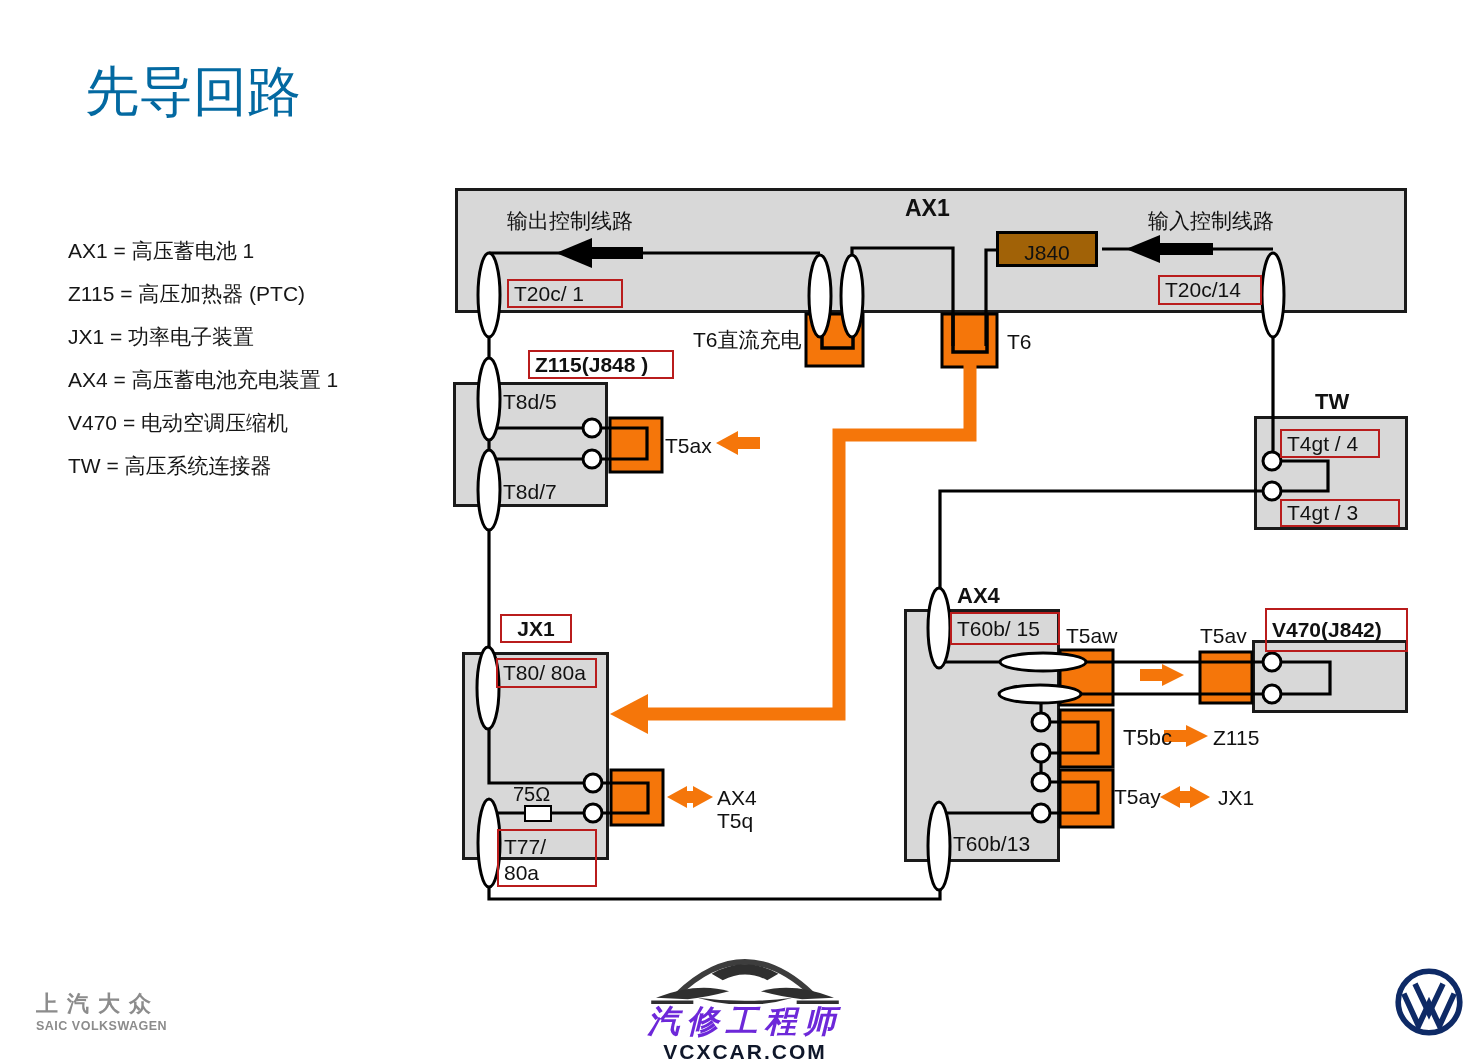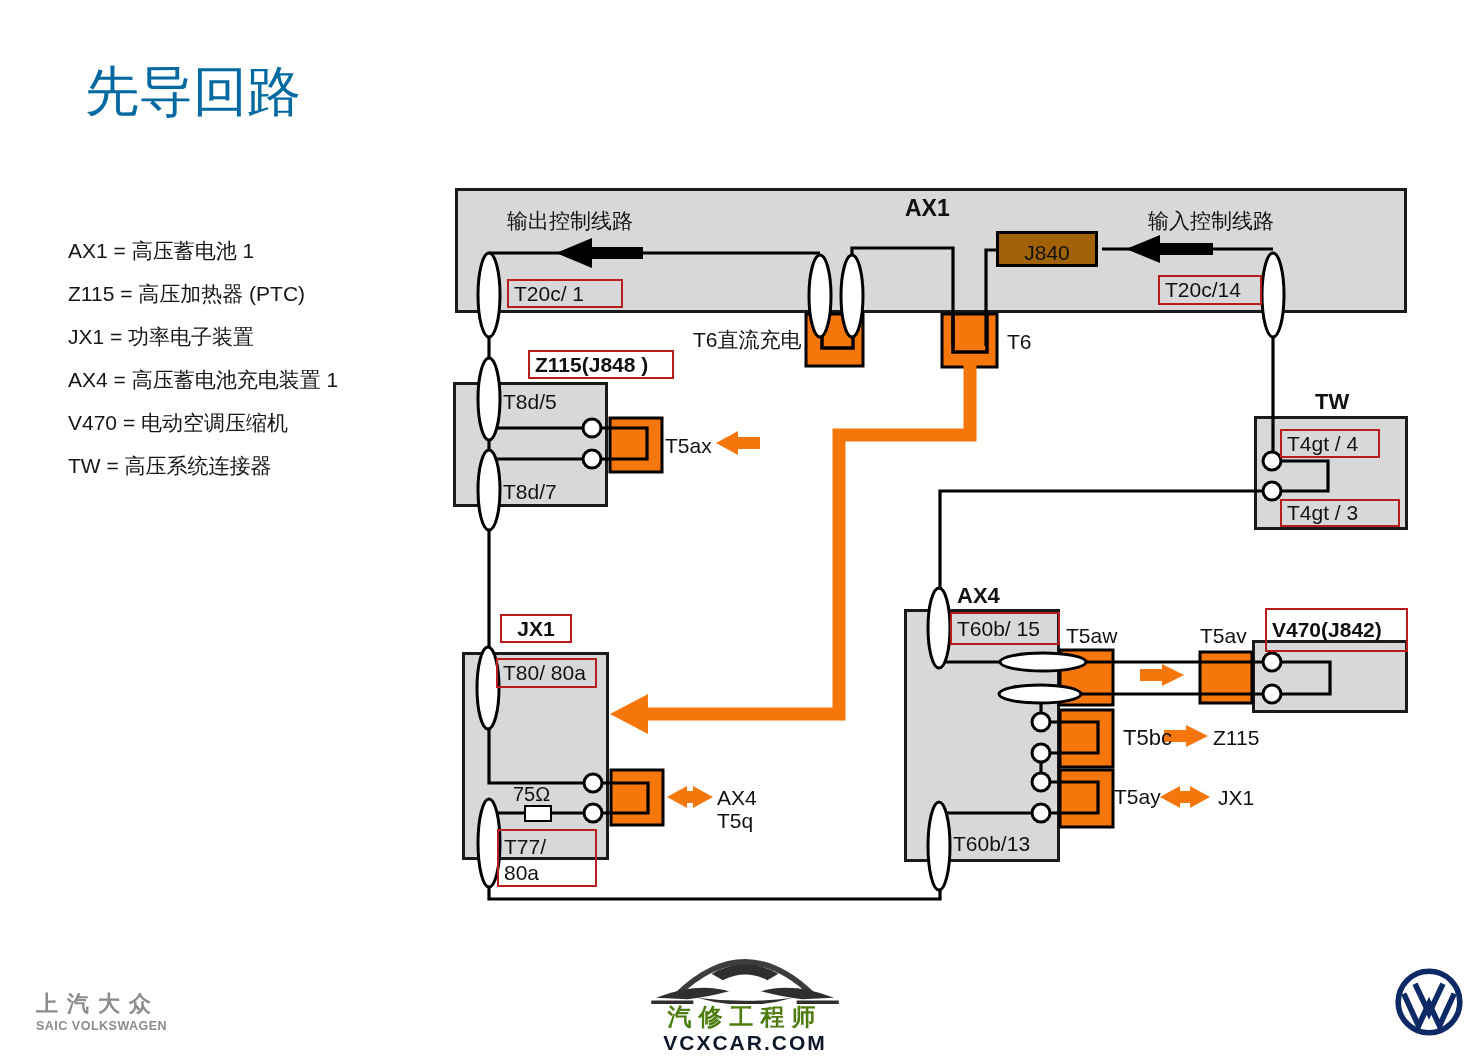--- a/index.html
+++ b/index.html
@@ -202,21 +202,21 @@
 
   <div class="abs" style="left:615px;top:942px;width:260px;text-align:center;">
     <svg width="200" height="62" viewBox="0 0 240 78" style="margin:0 auto;">
       <path d="M35,66 Q120,-16 205,66" fill="none" stroke="#3d3d3d" stroke-width="7"></path>
       <path d="M78,40 Q120,16 162,40 L148,48 Q120,34 92,48 Z" fill="#2f2f2f"></path>
       <path d="M8,70 Q60,50 100,62 Q70,70 48,72 Z" fill="#2f2f2f"></path>
       <path d="M232,70 Q180,50 140,62 Q170,70 192,72 Z" fill="#2f2f2f"></path>
       <path d="M60,70 Q120,88 180,70 Q120,78 60,70 Z" fill="#2f2f2f"></path>
       <path d="M2,76 H55 M185,76 H238" stroke="#2f2f2f" stroke-width="5"></path>
     </svg>
-    <div class="b" style="font-size:24px;color:#4d7c0f;letter-spacing:7px;line-height:1.1;">汽修工程师</div>
+    <div class="b" style="font-size:32px;color:#6d28d9;letter-spacing:7px;line-height:1.1;font-style:italic;">汽修工程师</div>
     <div class="b" style="font-size:21px;color:#0f172a;letter-spacing:2px;line-height:1.2;">VCXCAR.COM</div>
   </div>
 
   <svg class="abs" style="left:1394px;top:967px;" width="70" height="70" viewBox="0 0 100 100">
     <circle cx="50" cy="50" r="44" fill="none" stroke="#0e2a66" stroke-width="8"></circle>
     <path d="M30,24 L50,66 L70,24" fill="none" stroke="#0e2a66" stroke-width="8"></path>
     <path d="M14,38 L35,84 L50,52 L65,84 L86,38" fill="none" stroke="#0e2a66" stroke-width="8"></path>
   </svg>
 
 </div>

